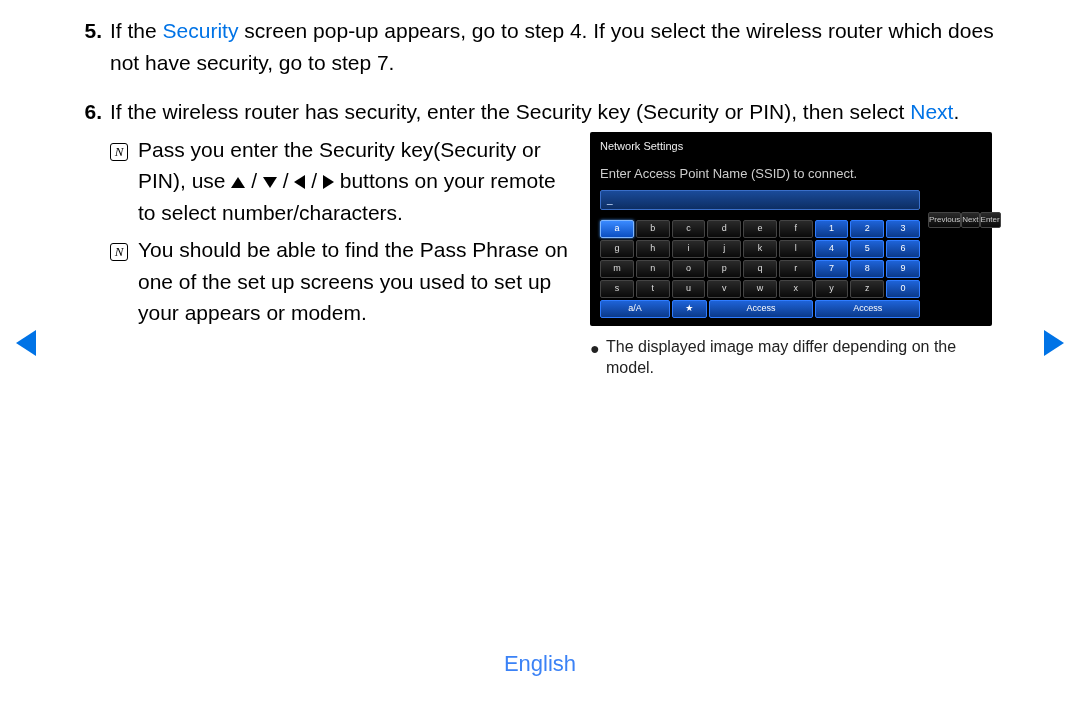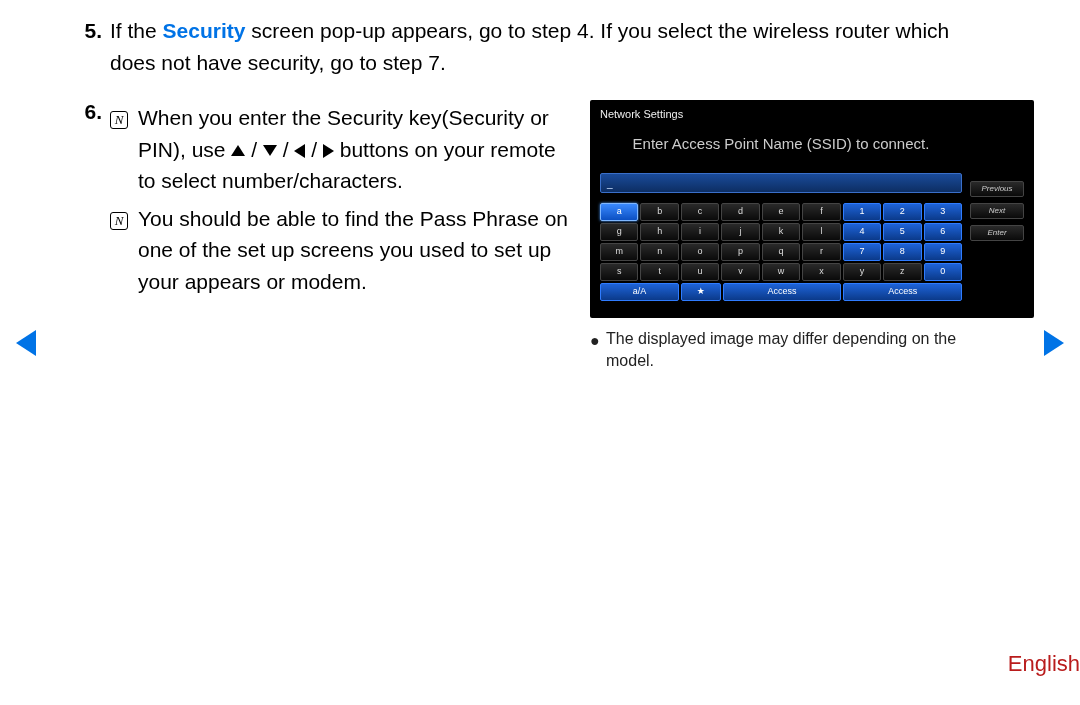--- a/index.html
+++ b/index.html
@@ -21,21 +21,21 @@
       line-height: 1.5;
       color: #000;
     }
     .item-num {
       font-weight: bold;
       min-width: 30px;
       text-align: right;
       padding-right: 8px;
     }
     .item-body { flex: 1; }
-    .hl { color: #0073e6; font-weight: bold; }
+    .hl { color: #0073e6; font-weight: normal; }
     .twocol {
       display: flex;
       gap: 20px;
       align-items: flex-start;
     }
     .leftcol { flex: 1; }
     .note {
       display: flex;
       font-size: 21px;
       line-height: 1.5;
@@ -67,42 +67,41 @@
     .tri-up { border-left: 7px solid transparent; border-right: 7px solid transparent; border-bottom: 11px solid #000; }
     .tri-down { border-left: 7px solid transparent; border-right: 7px solid transparent; border-top: 11px solid #000; }
     .tri-left { border-top: 7px solid transparent; border-bottom: 7px solid transparent; border-right: 11px solid #000; }
     .tri-right { border-top: 7px solid transparent; border-bottom: 7px solid transparent; border-left: 11px solid #000; }
     .rightcol {
       width: 410px;
       padding-top: 4px;
     }
     .tv {
       background: #000;
-      width: 444px;
+      width: 402px;
       border-radius: 2px;
       color: #fff;
       font-size: 10px;
-      padding-bottom: 17px;
+      padding-bottom: 8px;
     }
     .tv-title {
       font-size: 11px;
       padding: 6px 10px 10px 10px;
       color: #eee;
     }
     .tv-inner {
       display: flex;
       padding: 0 10px;
       gap: 8px;
     }
     .tv-kb { flex: 1; }
     .tv-prompt {
-      font-size: 15px;
+      font-size: 13px;
       color: #ccc;
-      margin-bottom: 18px;
-      text-align: center;
+      margin-bottom: 6px;
     }
     .tv-input {
       height: 20px;
       background: linear-gradient(#1a4b9a, #0d2e63);
       border: 1px solid #3a6fc9;
       border-radius: 2px;
       margin-bottom: 10px;
       display: flex;
       align-items: center;
       padding: 0 6px;
@@ -139,24 +138,22 @@
     .kb-bottom {
       display: grid;
       grid-template-columns: 2fr 1fr 3fr 3fr;
       gap: 2px;
       margin-top: 2px;
     }
     .kb-bottom .key { font-size: 9px; }
     .tv-side {
       width: 54px;
       display: flex;
-      flex-direction: column;
-      gap: 6px;
+      flex-direction: row;
       padding-top: 48px;
-      font-style: italic;
     }
     .sbtn {
       height: 16px;
       background: linear-gradient(#2a2a2a, #0a0a0a);
       border: 1px solid #444;
       border-radius: 2px;
       display: flex;
       align-items: center;
       justify-content: center;
       font-size: 8px;
@@ -187,48 +184,51 @@
     .nav-right {
       right: 16px;
       border-top: 13px solid transparent;
       border-bottom: 13px solid transparent;
       border-left: 20px solid #0073e6;
     }
     .footer {
       position: absolute;
       bottom: 28px;
       width: 100%;
-      text-align: right;
+      text-align: center;
       font-size: 22px;
-      color: #b91c1c;
+      color: #3b82f6;
     }
     .yellow-star { color: #e8c20a; }
   </style>
 </head>
 <body>
 
 <div class="content">
 
   <div class="item">
     <div class="item-num">5.</div>
     <div class="item-body">
       <span>If the </span><span class="hl">Security</span><span> screen pop-up appears, go to step 4. If you select the wireless router which does not have security, go to step 7.</span>
     </div>
   </div>
 
   <div class="item">
     <div class="item-num">6.</div>
     <div class="item-body">
+      <div>
+        <span>If the wireless router has security, enter the Security key (Security or PIN), then select </span><span class="hl">Next</span><span>.</span>
+      </div>
 
       <div class="twocol">
         <div class="leftcol">
           <div class="note">
             <div class="note-icon"><span class="note-icon-box">N</span></div>
             <div>
-              <span>When you enter the Security key(Security or PIN), use </span><span class="tri tri-up"></span><span> / </span><span class="tri tri-down"></span><span> / </span><span class="tri tri-left"></span><span> / </span><span class="tri tri-right"></span><span> buttons on your remote to select number/characters.</span>
+              <span>Pass you enter the Security key(Security or PIN), use </span><span class="tri tri-up"></span><span> / </span><span class="tri tri-down"></span><span> / </span><span class="tri tri-left"></span><span> / </span><span class="tri tri-right"></span><span> buttons on your remote to select number/characters.</span>
             </div>
           </div>
           <div class="note">
             <div class="note-icon"><span class="note-icon-box">N</span></div>
             <div>You should be able to find the Pass Phrase on one of the set up screens you used to set up your appears or modem.</div>
           </div>
         </div>
 
         <div class="rightcol">
           <div class="tv">

